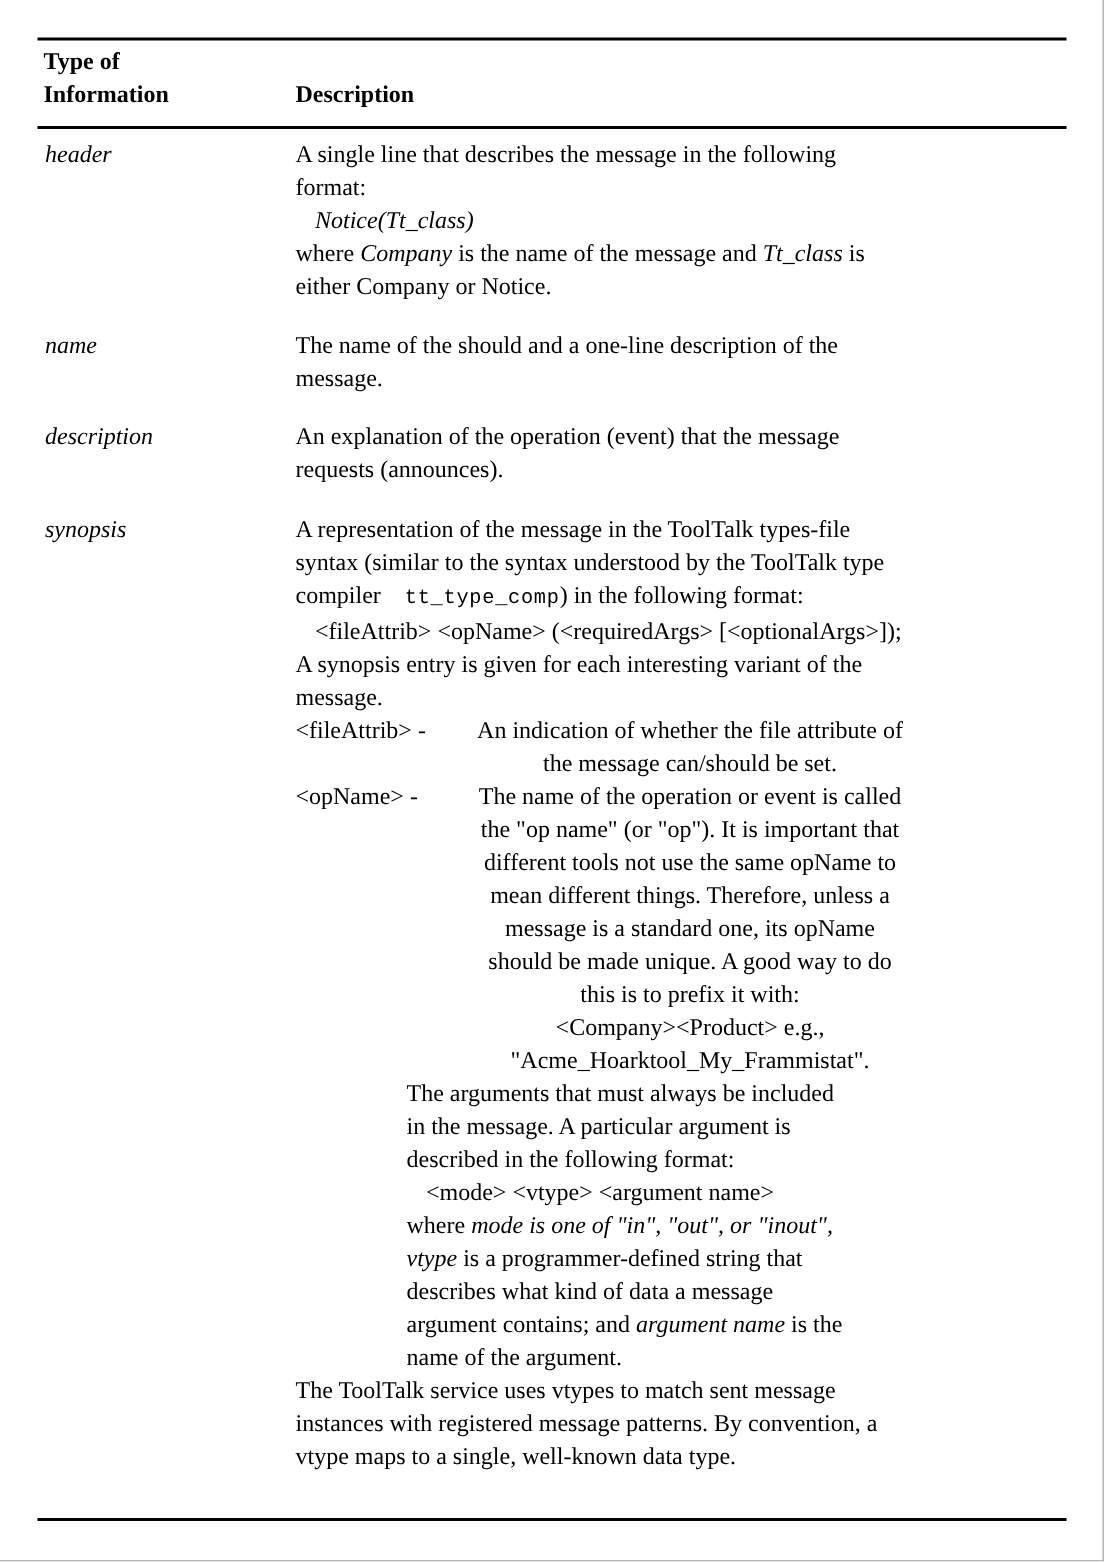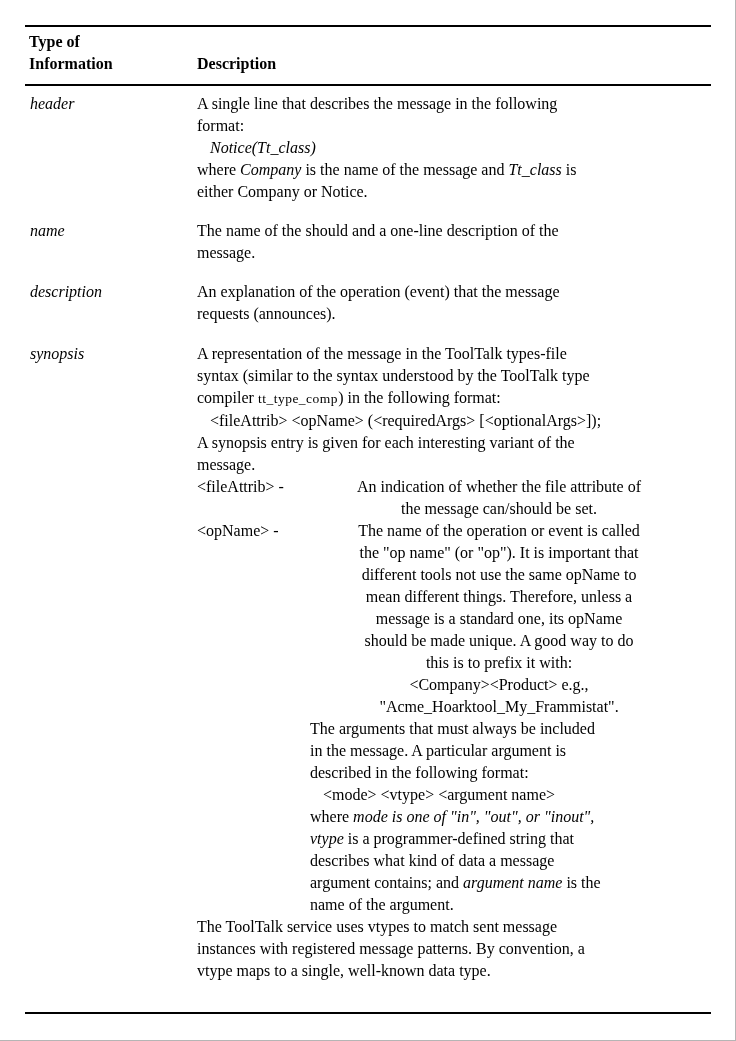--- a/index.html
+++ b/index.html
@@ -19,23 +19,23 @@
   .rule-mid{top:84px;}
   .rule-bottom{top:1012px;}
   .col-head{position:absolute;font-weight:bold;}
   .col-head-1{left:29px;top:31px;}
   .col-head-2{left:197px;top:53px;}
   .row{position:absolute;left:0;top:0;width:736px;}
   .row-label{position:absolute;left:30px;top:0;width:165px;font-style:italic;}
   .row-desc{position:absolute;left:197px;top:0;width:514px;}
   .def{position:relative;text-align:center;}
   .def-term{position:absolute;left:0;top:0;white-space:nowrap;}
-  .def-body{margin-left:113px;width:378px;}
+  .def-body{margin-left:74px;width:378px;}
   .seg-i{font-style:italic;}
-  .seg-m{font-family:Liberation Serif, serif;font-size:13.5px;letter-spacing:.5px;}
+  .seg-m{font-family:Liberation Mono, monospace;font-size:13.5px;letter-spacing:.5px;margin-left:12px;}
   .seg-ind{padding-left:13px;}
 </style>
 </head>
 <body>
 
 <div class="page">
 
   <div class="rule rule-top"></div>
 
   <div class="col-head col-head-1"><span>Type of</span><br><span>Information</span></div>

